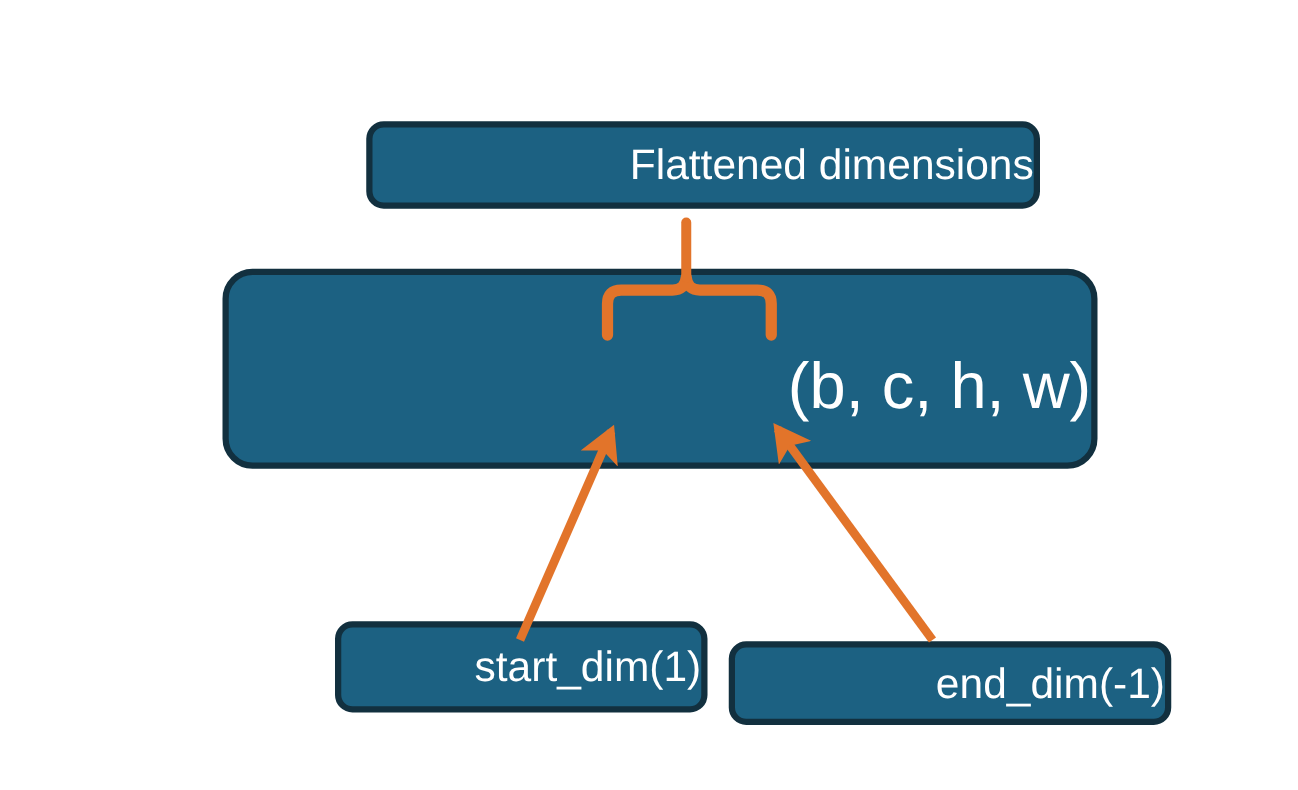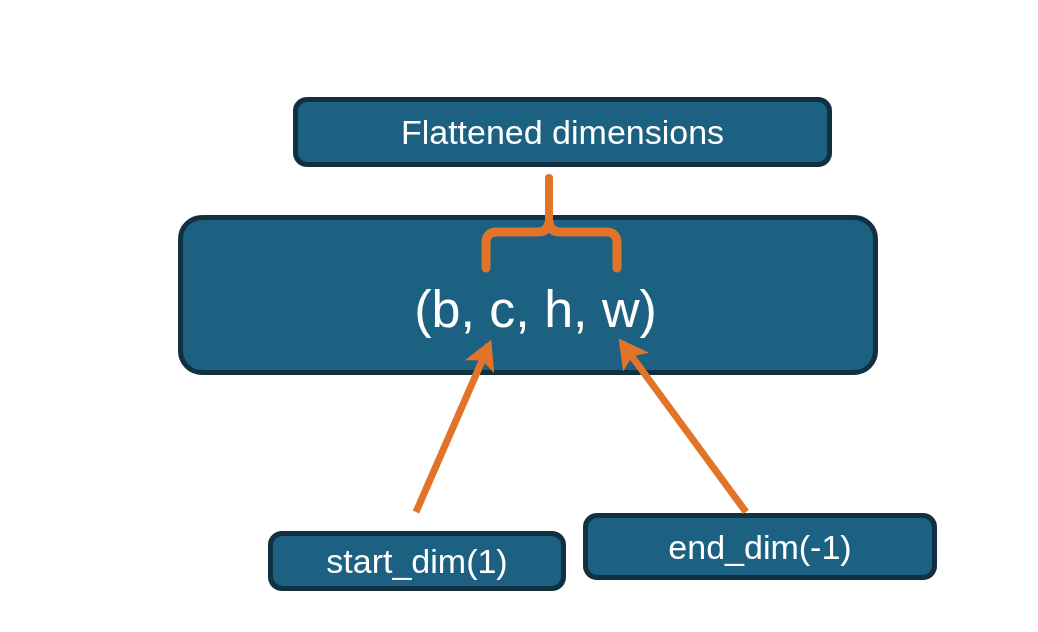--- a/index.html
+++ b/index.html
@@ -15,21 +15,21 @@
     width: 1038px;
     height: 632px;
     background: #ffffff;
     overflow: hidden;
   }
   .node {
     position: absolute;
     box-sizing: border-box;
     display: flex;
     align-items: center;
-    justify-content: center;
+    justify-content: flex-end;
     background: #1C6182;
     border: 5px solid #12303F;
     color: #ffffff;
     font-family: "Liberation Sans", sans-serif;
     font-weight: 400;
     line-height: 1;
     white-space: nowrap;
     z-index: 2;
   }
   #node-flattened {
@@ -49,23 +49,23 @@
     font-size: 52px;
     z-index: 1;
     padding-left: 15px;
   }
   #node-shape .node-label {
     position: relative;
     top: 14px;
   }
   #node-startdim {
     left: 268px;
-    top: 531px;
+    top: 497px;
     width: 298px;
-    height: 60px;
+    height: 73px;
     border-radius: 14px;
     font-size: 34px;
   }
   #node-enddim {
     left: 583px;
     top: 513px;
     width: 354px;
     height: 67px;
     border-radius: 14px;
     font-size: 34px;

